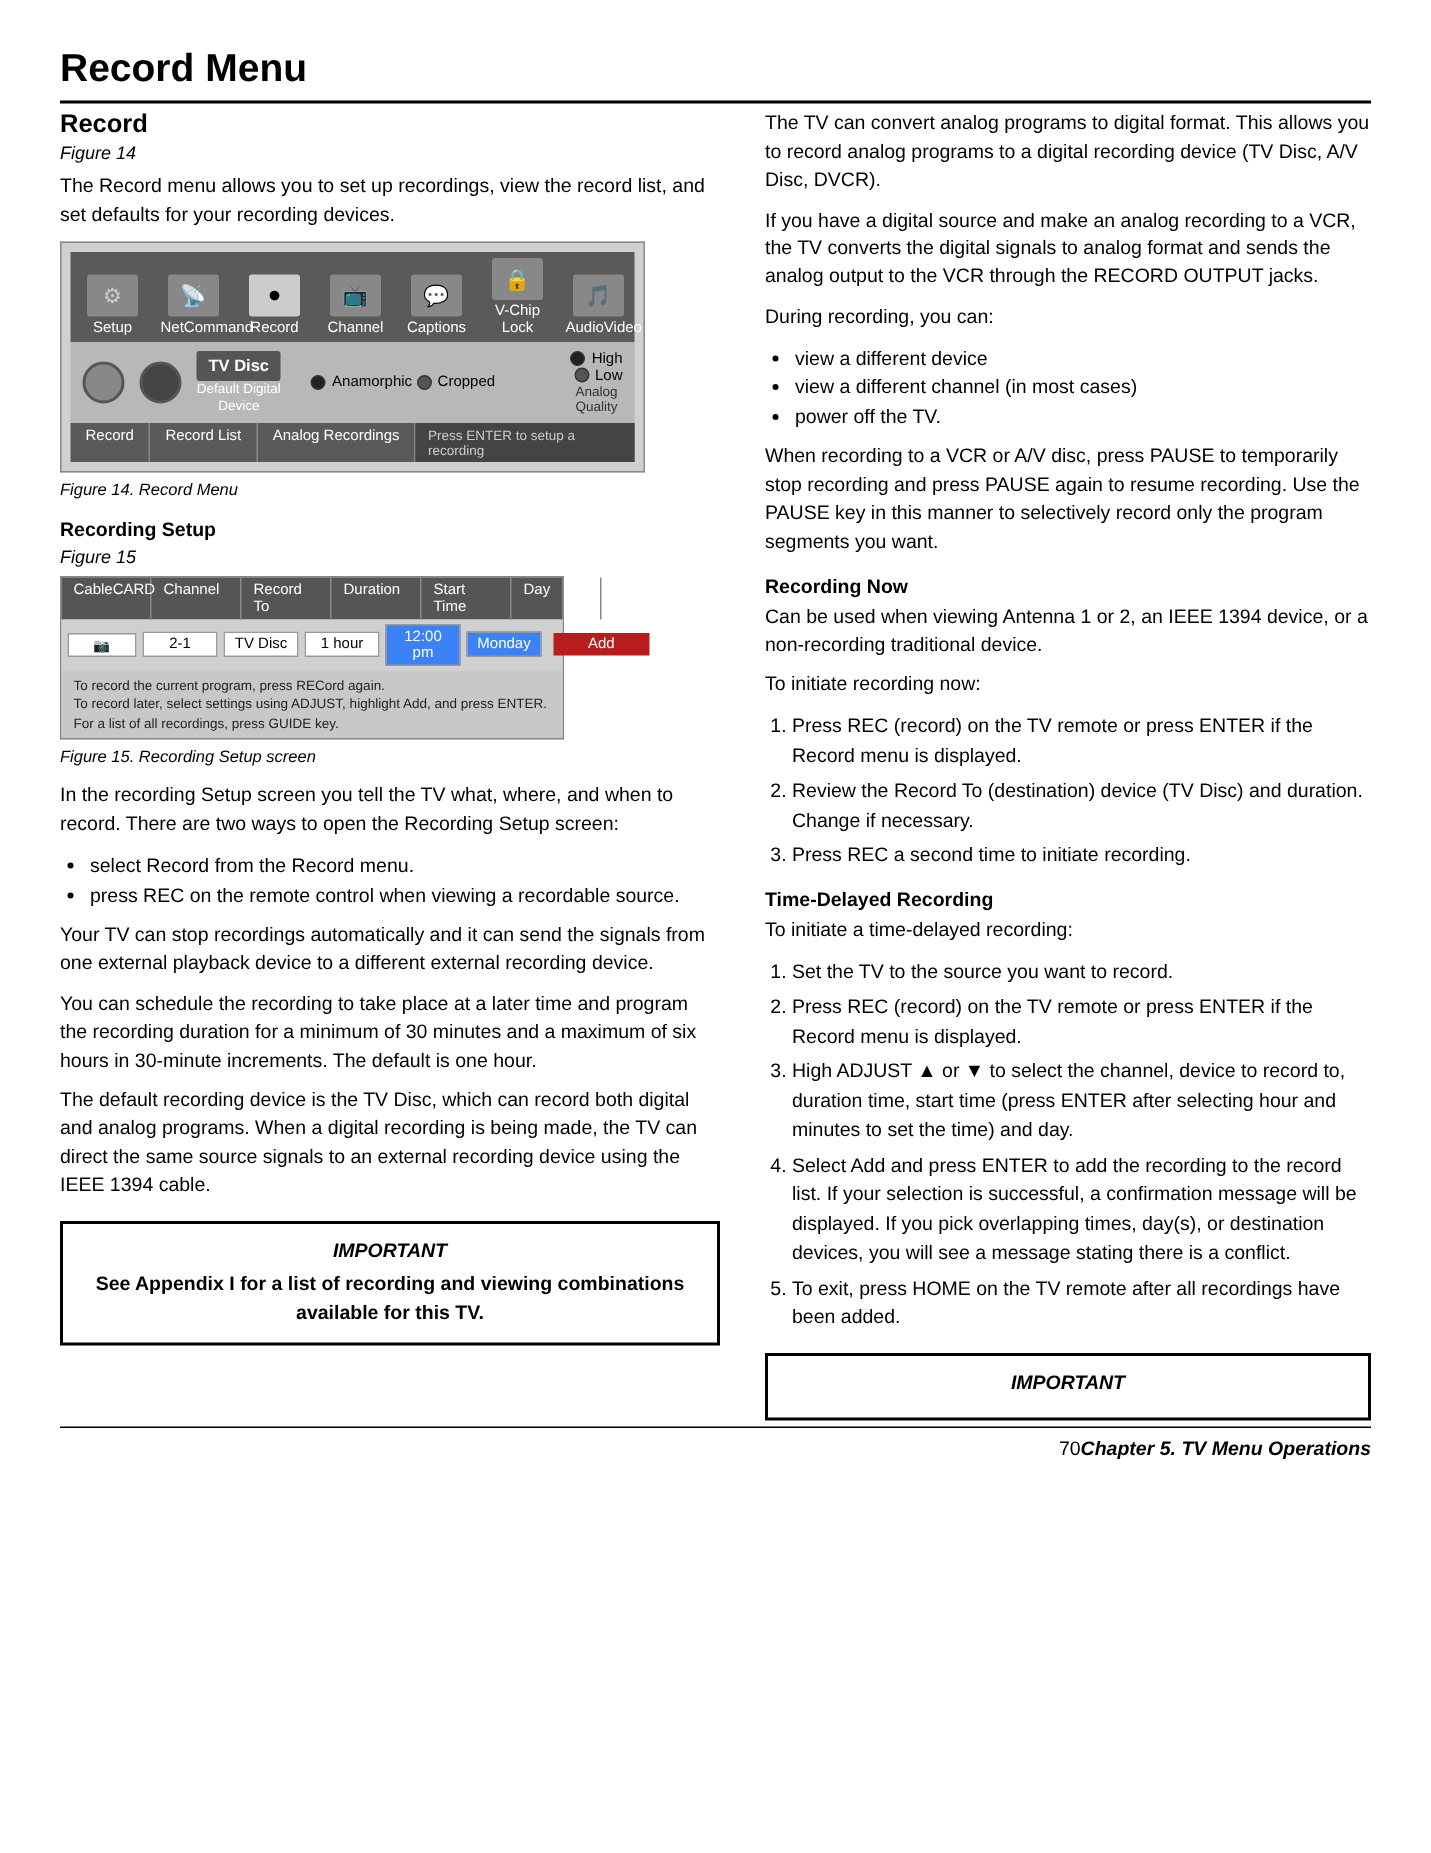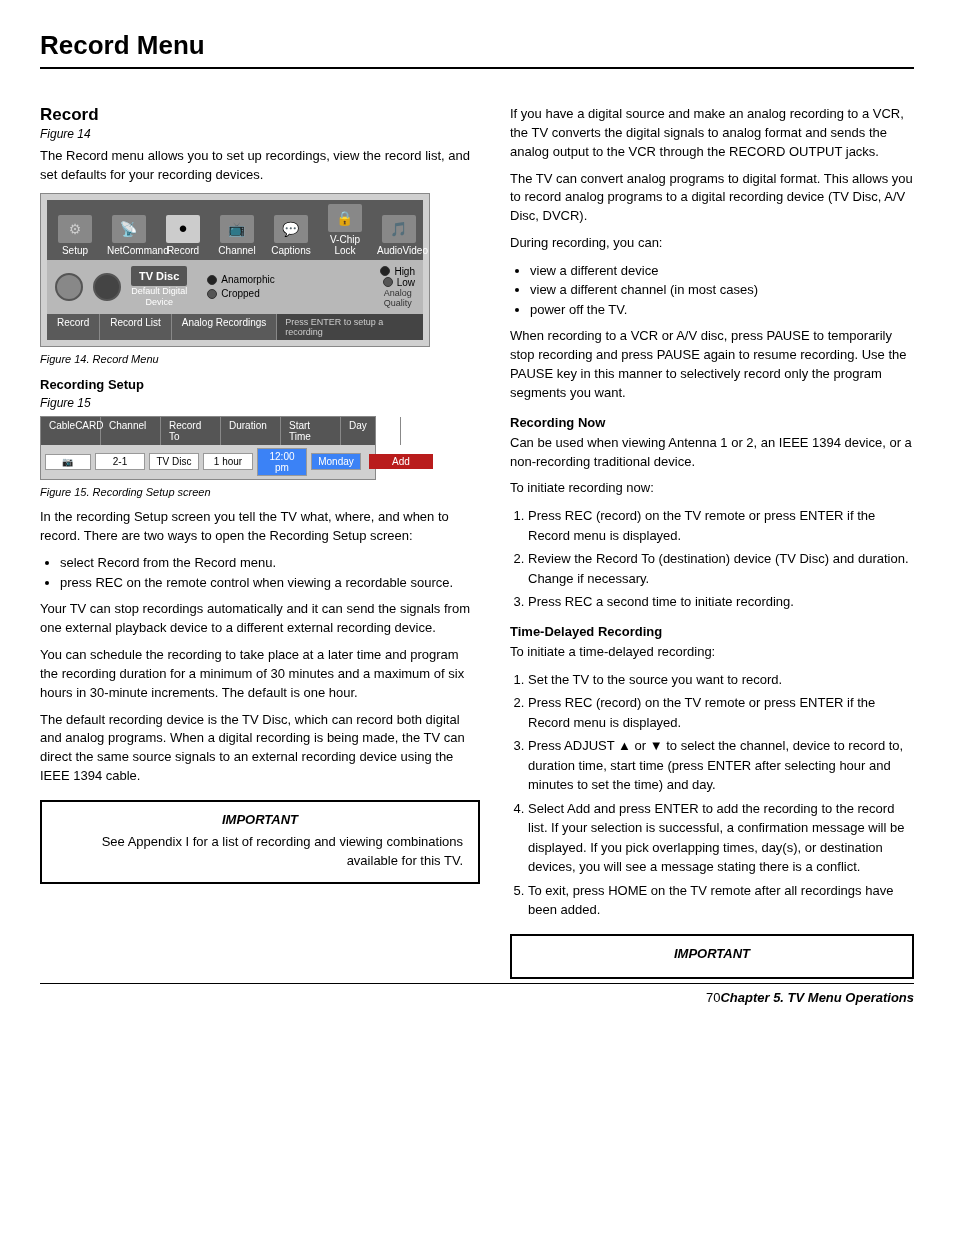--- a/index.html
+++ b/index.html
@@ -8,21 +8,21 @@
       font-size: 13px;
       background: #fff;
       color: #000;
       width: 954px;
       min-height: 1235px;
       padding: 30px 40px 30px 40px;
     }
     .page-title {
       font-size: 26px;
       font-weight: bold;
-      margin-bottom: 36px;
+      margin-bottom: 4px;
       border-bottom: 2px solid #000;
       padding-bottom: 6px;
     }
     .two-col {
       display: flex;
       gap: 30px;
     }
     .col-left {
       width: 440px;
       flex-shrink: 0;
@@ -106,21 +106,20 @@
     .tv-disc-btn {
       background: #555;
       color: #fff;
       padding: 4px 8px;
       font-size: 11px;
       font-weight: bold;
       border-radius: 2px;
     }
     .radio-group {
       display: flex;
-      flex-direction: column;
       gap: 3px;
       font-size: 10px;
     }
     .radio-item {
       display: flex;
       align-items: center;
       gap: 4px;
     }
     .radio-dot {
       width: 10px;
@@ -221,22 +220,22 @@
       background: #fff;
     }
     .important-box .important-title {
       font-style: italic;
       font-weight: bold;
       text-align: center;
       margin-bottom: 6px;
       font-size: 13px;
     }
     .important-box p {
-      font-weight: normal;
-      text-align: right;
+      font-weight: bold;
+      text-align: center;
       font-size: 13px;
       line-height: 1.45;
       margin: 1px;
     }
     .section-heading {
       font-size: 13px;
       font-weight: bold;
       margin-top: 12px;
       margin-bottom: 4px;
     }
@@ -387,42 +386,47 @@
       </div>
       <div class="setup-row">
         <div class="setup-cell" style="min-width:46px;font-size:9px;">📷</div>
         <div class="setup-cell">2-1</div>
         <div class="setup-cell">TV Disc</div>
         <div class="setup-cell">1 hour</div>
         <div class="setup-cell blue">12:00 pm</div>
         <div class="setup-cell blue">Monday</div>
         <div class="add-btn">Add</div>
       </div>
+      <div class="setup-instructions">
+        To record the current program, press RECord again.<br>
+        To record later, select settings using ADJUST, highlight Add, and press ENTER.<br>
+        For a list of all recordings, press GUIDE key.
+      </div>
     </div>
 
     <div class="caption-small">Figure 15. Recording Setup screen</div>
 
     <p>In the recording Setup screen you tell the TV what, where, and when to record.  There are two ways to open the Recording Setup screen:</p>
     <ul>
       <li>select Record from the Record menu.</li>
       <li>press REC on the remote control when viewing a recordable source.</li>
     </ul>
     <p>Your TV can stop recordings automatically and it can send the signals from one external playback device to a different external recording device.</p>
     <p>You can schedule the recording to take place at a later time and program the recording duration for a minimum of 30 minutes and a maximum of six hours in 30-minute increments.  The default is one hour.</p>
     <p>The default recording device is the TV Disc, which can record both digital and analog programs.  When a digital recording is being made, the TV can direct the same source signals to an external recording device using the IEEE 1394 cable.</p>
 
     <div class="important-box">
       <div class="important-title">IMPORTANT</div>
       <p>See Appendix I for a list of recording and viewing combinations available for this TV.</p>
     </div>
   </div>
 
   <div class="col-right">
+    <p>The TV can convert analog programs to digital format. This allows you to record analog programs to a digital recording device (TV Disc, A/V Disc, DVCR).</p>
     <p>If you have a digital source and make an analog recording to a VCR, the TV converts the digital signals to analog format and sends the analog output to the VCR through the RECORD OUTPUT jacks.</p>
-    <p>The TV can convert analog programs to digital format. This allows you to record analog programs to a digital recording device (TV Disc, A/V Disc, DVCR).</p>
     <p>During recording, you can:</p>
     <ul>
       <li>view a different device</li>
       <li>view a different channel (in most cases)</li>
       <li>power off the TV.</li>
     </ul>
     <p>When recording to a VCR or A/V disc, press PAUSE to temporarily stop recording and press PAUSE again to resume recording.  Use the PAUSE key in this manner to selectively record only the program segments you want.</p>
 
     <div class="section-heading">Recording Now</div>
     <p>Can be used when viewing Antenna 1 or 2, an IEEE 1394 device, or a non-recording traditional device.</p>
@@ -431,21 +435,21 @@
       <li>Press REC (record) on the TV remote or press ENTER if the Record menu is displayed.</li>
       <li>Review the Record To (destination) device (TV Disc) and duration.  Change if necessary.</li>
       <li>Press REC a second time to initiate recording.</li>
     </ol>
 
     <div class="section-heading">Time-Delayed  Recording</div>
     <p>To initiate a time-delayed recording:</p>
     <ol class="numbered-list">
       <li>Set the TV to the source you want to record.</li>
       <li>Press REC (record) on the TV remote or press ENTER if the Record menu is displayed.</li>
-      <li>Press ADJUST ▲ or ▼ to select the channel, device to record to, duration time, start time (press ENTER after selecting hour and minutes to set the time) and day.</li>
+      <li>High ADJUST ▲ or ▼ to select the channel, device to record to, duration time, start time (press ENTER after selecting hour and minutes to set the time) and day.</li>
       <li>Select Add and press ENTER to add the recording to the record list.  If your selection is successful, a confirmation message will be displayed.  If you pick overlapping times, day(s), or destination devices, you will see a message stating there is a conflict.</li>
       <li>To exit, press HOME on the TV remote after all recordings have been added.</li>
     </ol>
 
     <div class="important-box-right">
       <div class="important-title">IMPORTANT</div>
     </div>
   </div>
 </div>
 

